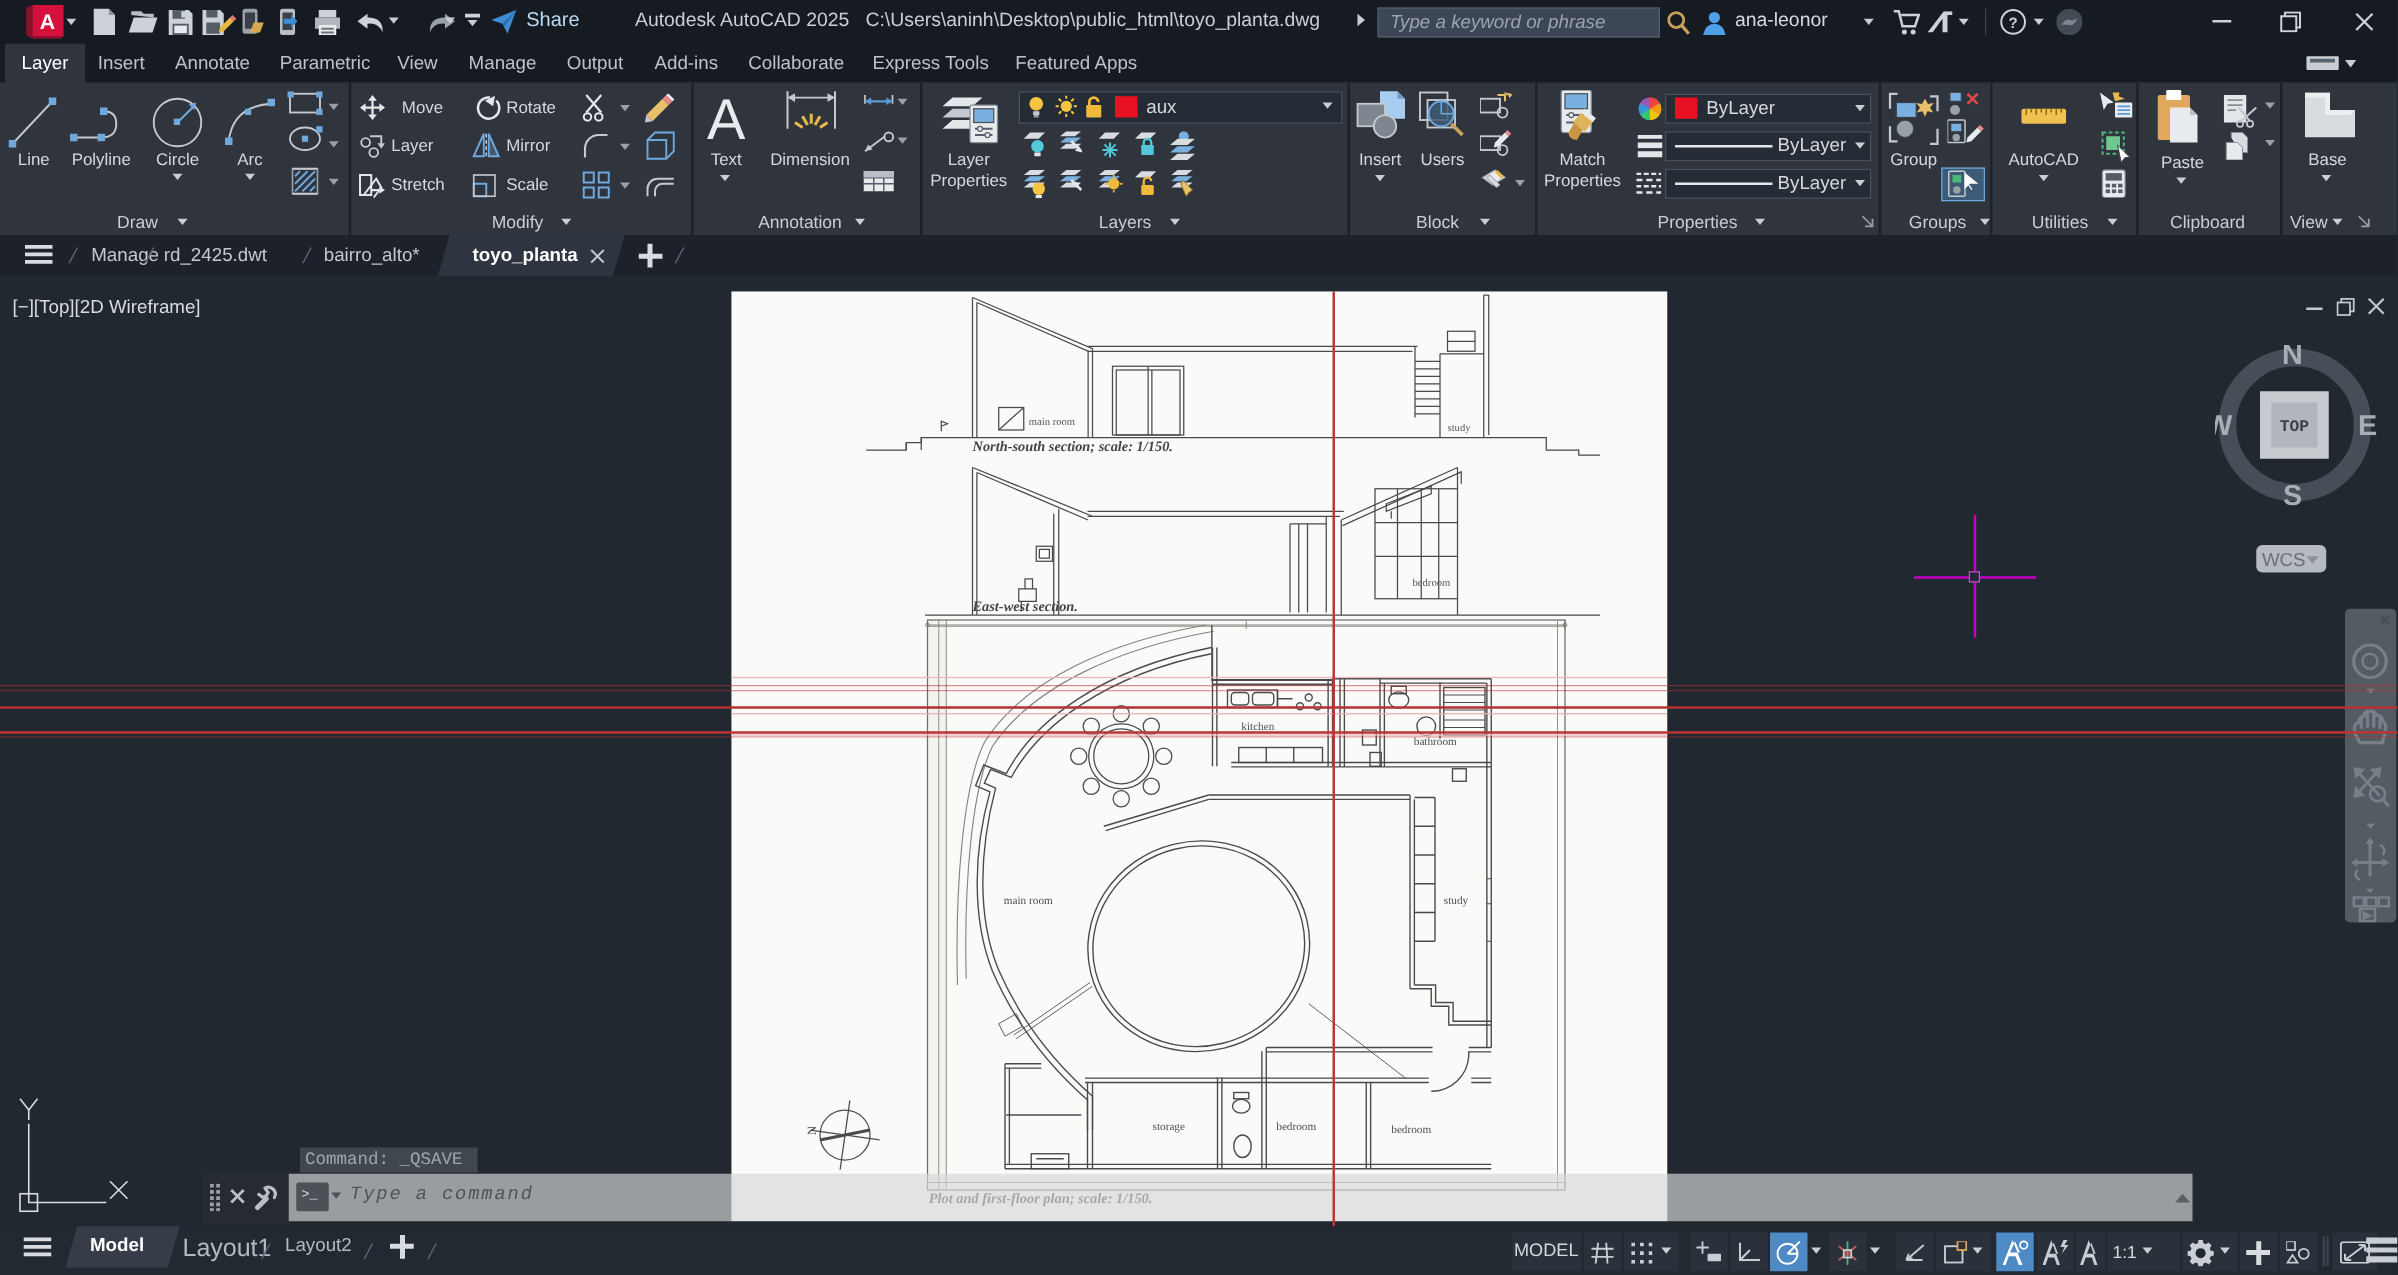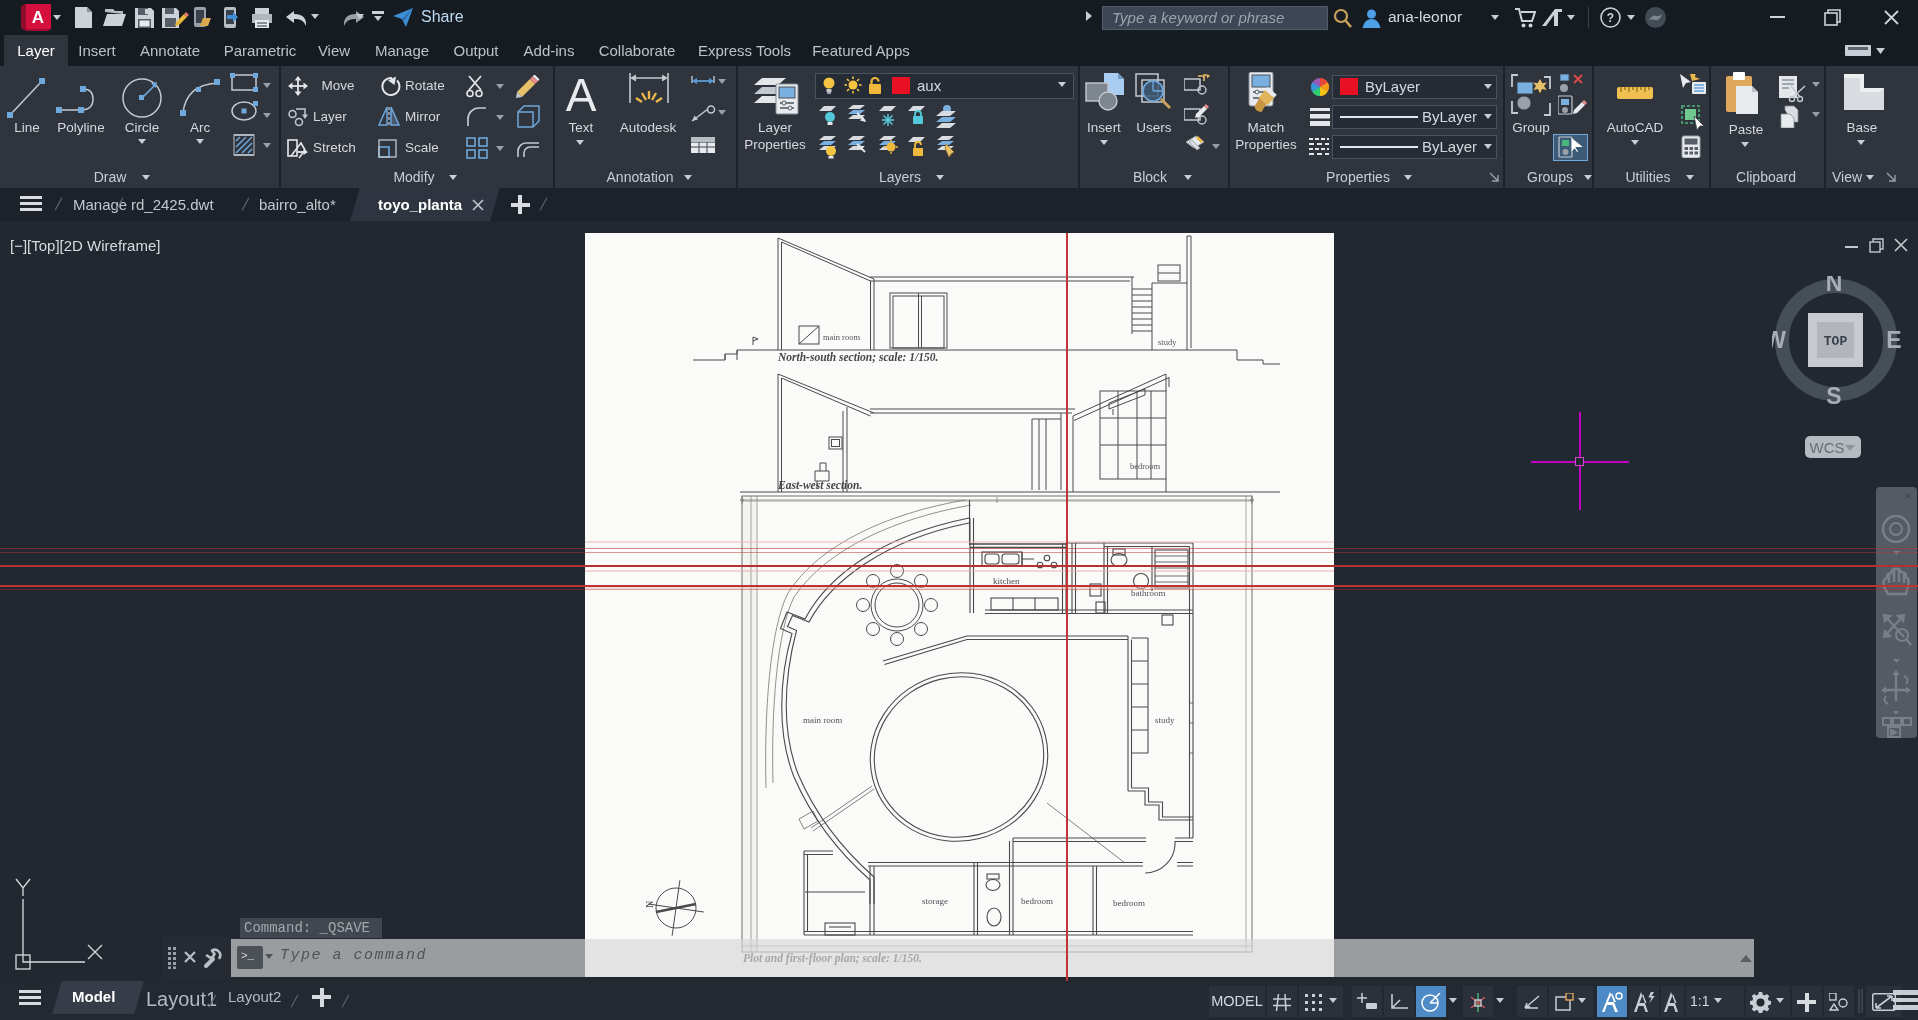--- a/index.html
+++ b/index.html
@@ -83,20 +83,21 @@
   <div class="caret" style="left:311px;top:14px"></div>
   <div class="caret" style="left:356px;top:14px"></div>
   <div class="abs" style="left:372px;top:11px;width:12px;height:2.5px;background:#cdd2d8"></div>
   <div class="caret" style="left:374px;top:16px"></div>
 
   <svg class="abs" style="left:393px;top:8px" width="20" height="19" viewBox="0 0 20 19">
         <path d="M0 8 L20 0 L13 19 L9 11 Z" fill="#3e8ed6"></path>
         <path d="M9 11 L20 0 L11 13 Z" fill="#2a6eb0"></path>
       </svg>
   <div class="abs" style="left:421px;top:8px;font-size:16px;color:#bcd9f2">Share</div>
+  <div class="abs" style="left:508px;top:8px;font-size:15.5px;color:#c9ced4">Autodesk AutoCAD 2025&nbsp;&nbsp;&nbsp;C:\Users\aninh\Desktop\public_html\toyo_planta.dwg</div>
   <div class="abs" style="left:1086px;top:11px;width:0;height:0;border-top:5px solid transparent;border-bottom:5px solid transparent;border-left:6px solid #c9ced4"></div>
 
   <div class="abs" style="left:1102px;top:6px;width:226px;height:24px;background:#3d4654;border:1px solid #525c6b"></div>
   <div class="abs" style="left:1112px;top:9px;font-size:15px;font-style:italic;color:#9ba3ad">Type a keyword or phrase</div>
   <svg class="abs" style="left:1333px;top:8px" width="19" height="20" viewBox="0 0 19 20">
         <circle cx="8" cy="8" r="6" fill="none" stroke="#c8a15c" stroke-width="2.2"></circle>
         <line x1="12.5" y1="12.5" x2="18" y2="19" stroke="#c8a15c" stroke-width="2.6"></line>
       </svg>
   <svg class="abs" style="left:1361px;top:8px" width="21" height="20" viewBox="0 0 21 20">
         <circle cx="10.5" cy="6" r="4.5" fill="#4d9fe8"></circle>
@@ -304,21 +305,21 @@
   <line x1="4" y1="2" x2="4" y2="32" stroke="#c4c9cf" stroke-width="1.6"></line>
   <line x1="42" y1="2" x2="42" y2="32" stroke="#c4c9cf" stroke-width="1.6"></line>
   <line x1="6" y1="7" x2="40" y2="7" stroke="#c4c9cf" stroke-width="1.4"></line>
   <path d="M4 7 l6 -3.5 v7 z M42 7 l-6 -3.5 v7 z" fill="#c4c9cf"></path>
   <g stroke="#e8b84a" stroke-width="2.4" fill="none">
           <path d="M23 20 v8 M16 22 l4 7 M30 22 l-4 7 M10 27 l6 4 M36 27 l-6 4"></path>
         </g>
 </svg>
 <div class="biglabel" style="left:560px;top:54px;width:42px">Text</div>
 <div class="caret" style="left:576px;top:74px"></div>
-<div class="biglabel" style="left:606px;top:54px;width:84px">Autodesk</div>
+<div class="biglabel" style="left:606px;top:54px;width:84px">Dimension</div>
 <svg class="abs" style="left:690px;top:9px" width="36" height="80" viewBox="0 0 36 80">
   <line x1="2" y1="8" x2="2" y2="1" stroke="#c4c9cf" stroke-width="1.4"></line>
         <line x1="24" y1="8" x2="24" y2="1" stroke="#c4c9cf" stroke-width="1.4"></line>
   <line x1="2" y1="6" x2="24" y2="6" stroke="#5b9bd5" stroke-width="1.8"></line>
   <path d="M2 6 l5 -3 v6 z M24 6 l-5 -3 v6 z" fill="#5b9bd5"></path>
   <g transform="translate(0,32)">
           <line x1="2" y1="14" x2="18" y2="2" stroke="#c4c9cf" stroke-width="1.5"></line>
           <path d="M2 14 l6 -1.5 -3.5 -4 z" fill="#c4c9cf"></path>
           <circle cx="21" cy="2.5" r="3.5" fill="none" stroke="#c4c9cf" stroke-width="1.5"></circle>
         </g>

